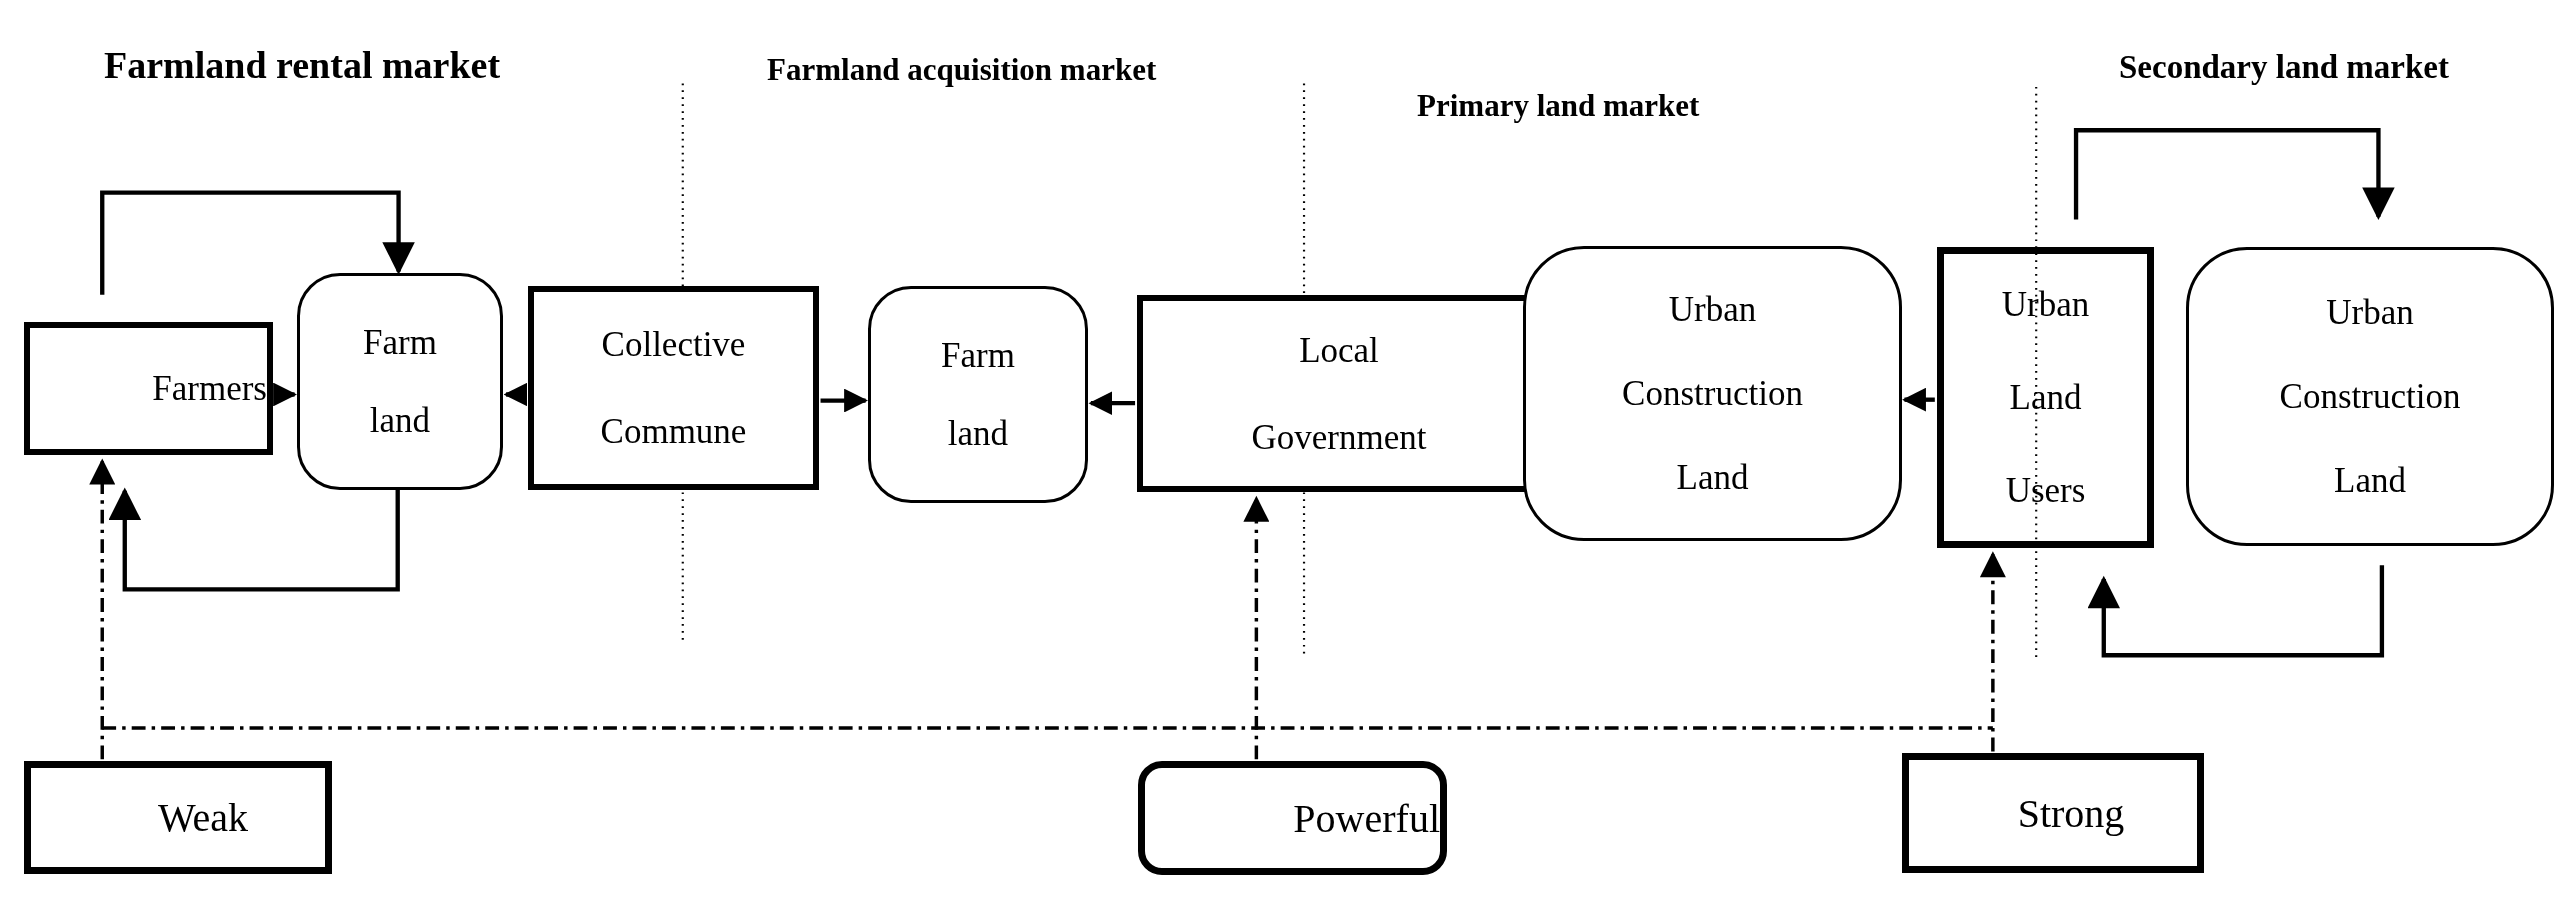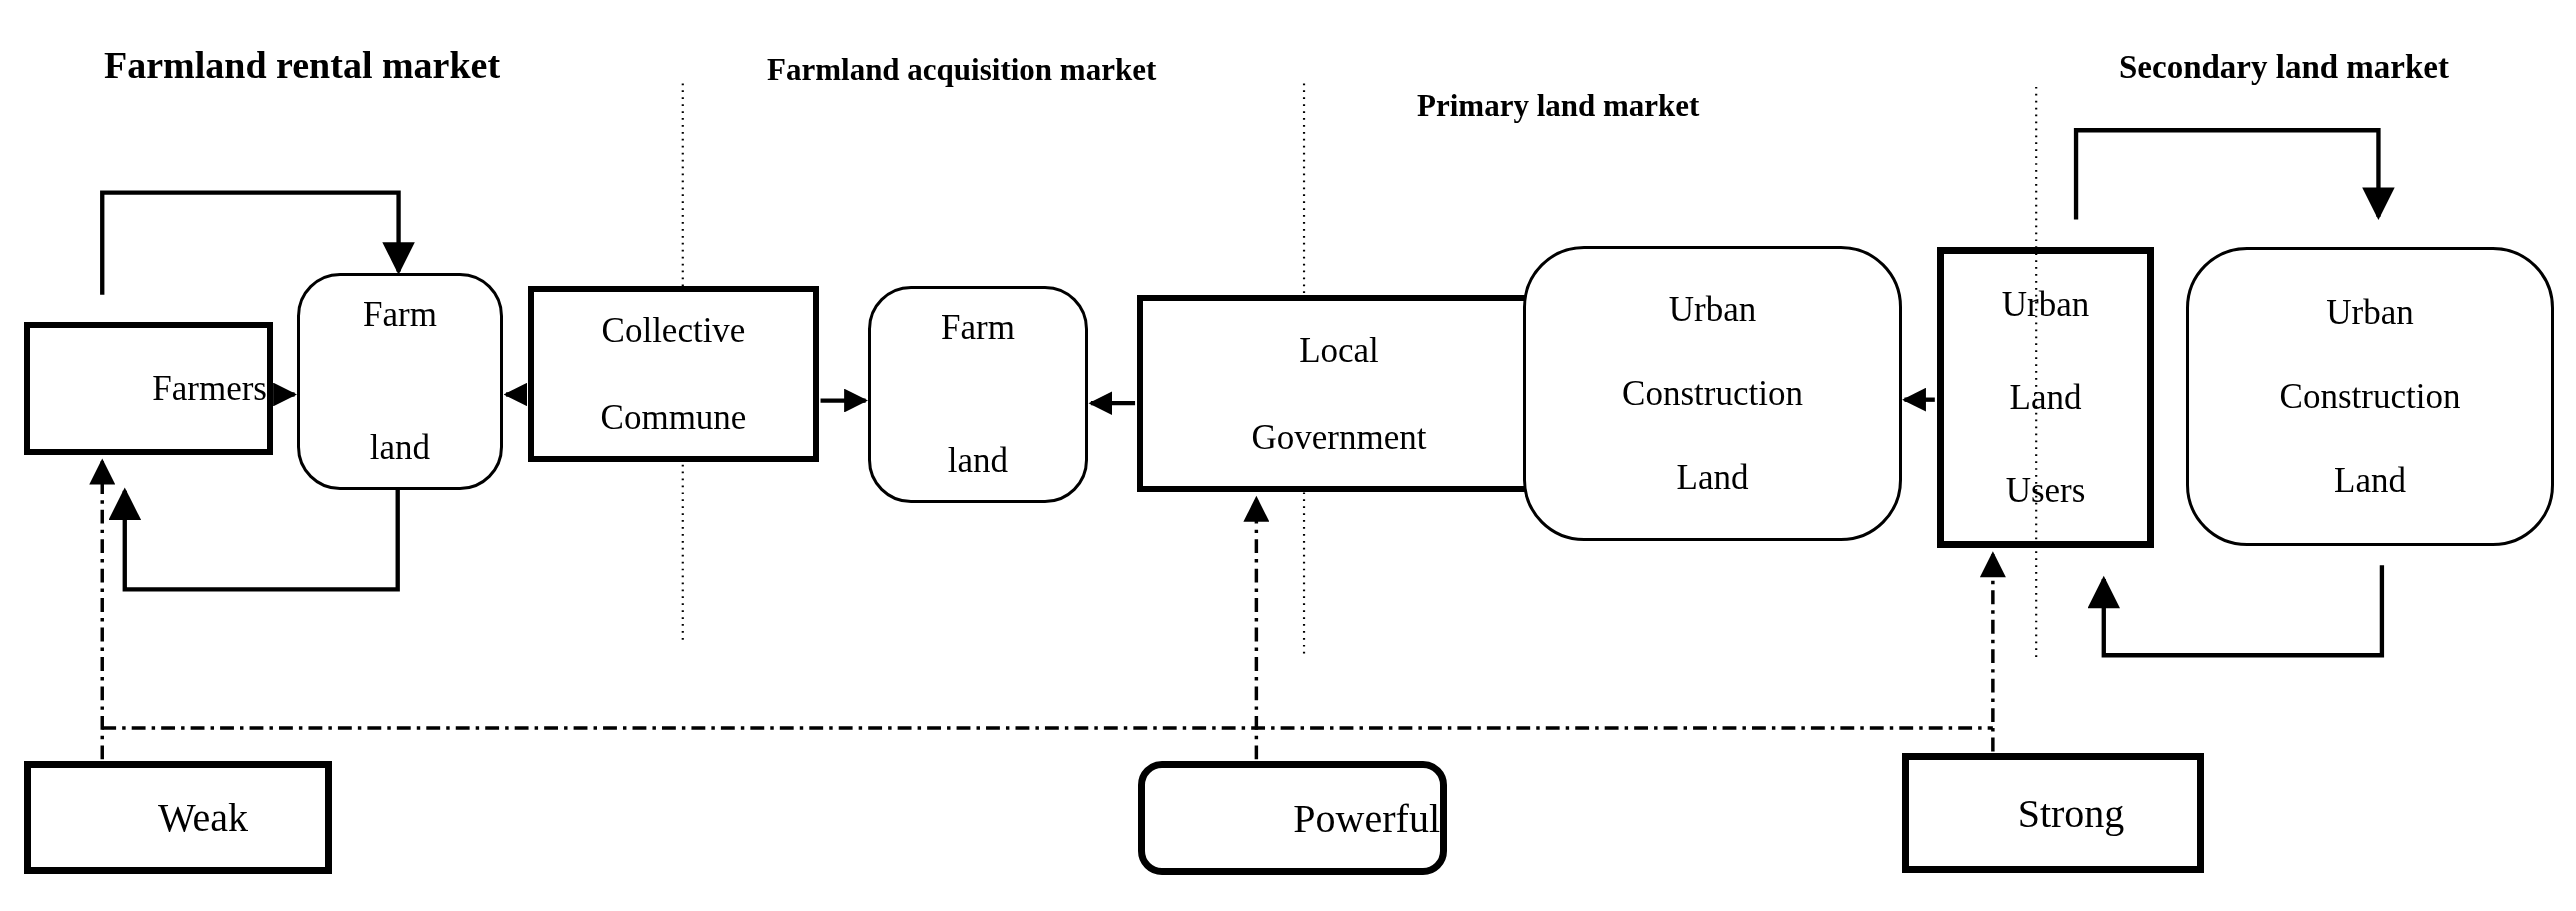--- a/index.html
+++ b/index.html
@@ -28,21 +28,21 @@
     flex-direction:column;
     align-items:center;
     justify-content:center;
     text-align:center;
     font-size:35px;
     color:#000;
   }
   .node.rounded{border-width:3.5px;border-radius:43px;}
   .node.rounded-big{border-width:3.5px;border-radius:61px;}
   .node.thick{border-width:7px;}
-  .lines-2{line-height:78px;justify-content:space-between;}
+  .lines-2{line-height:78px;}
   .lines-2w{line-height:87px;}
   .lines-3{line-height:84px;}
   .lines-3t{line-height:93px;}
   .strength{
     position:absolute;
     box-sizing:border-box;
     background:#ffffff;
     border:7px solid #000;
     display:flex;
     align-items:center;
@@ -96,21 +96,21 @@
 
   <div class="node" style="left:24px;top:322px;width:249px;height:133px;align-items:flex-end;">
     <span>Farmers</span>
   </div>
 
   <div class="node rounded lines-2" style="left:297px;top:273px;width:206px;height:217px;">
     <span>Farm</span>
     <span>land</span>
   </div>
 
-  <div class="node lines-2w" style="left:528px;top:286px;width:291px;height:176px;">
+  <div class="node lines-2w" style="left:528px;top:286px;width:291px;height:204px;">
     <span>Collective</span>
     <span>Commune</span>
   </div>
 
   <div class="node rounded lines-2" style="left:868px;top:286px;width:220px;height:217px;">
     <span>Farm</span>
     <span>land</span>
   </div>
 
   <div class="node lines-2w" style="left:1137px;top:295px;width:404px;height:197px;text-align:right;">

